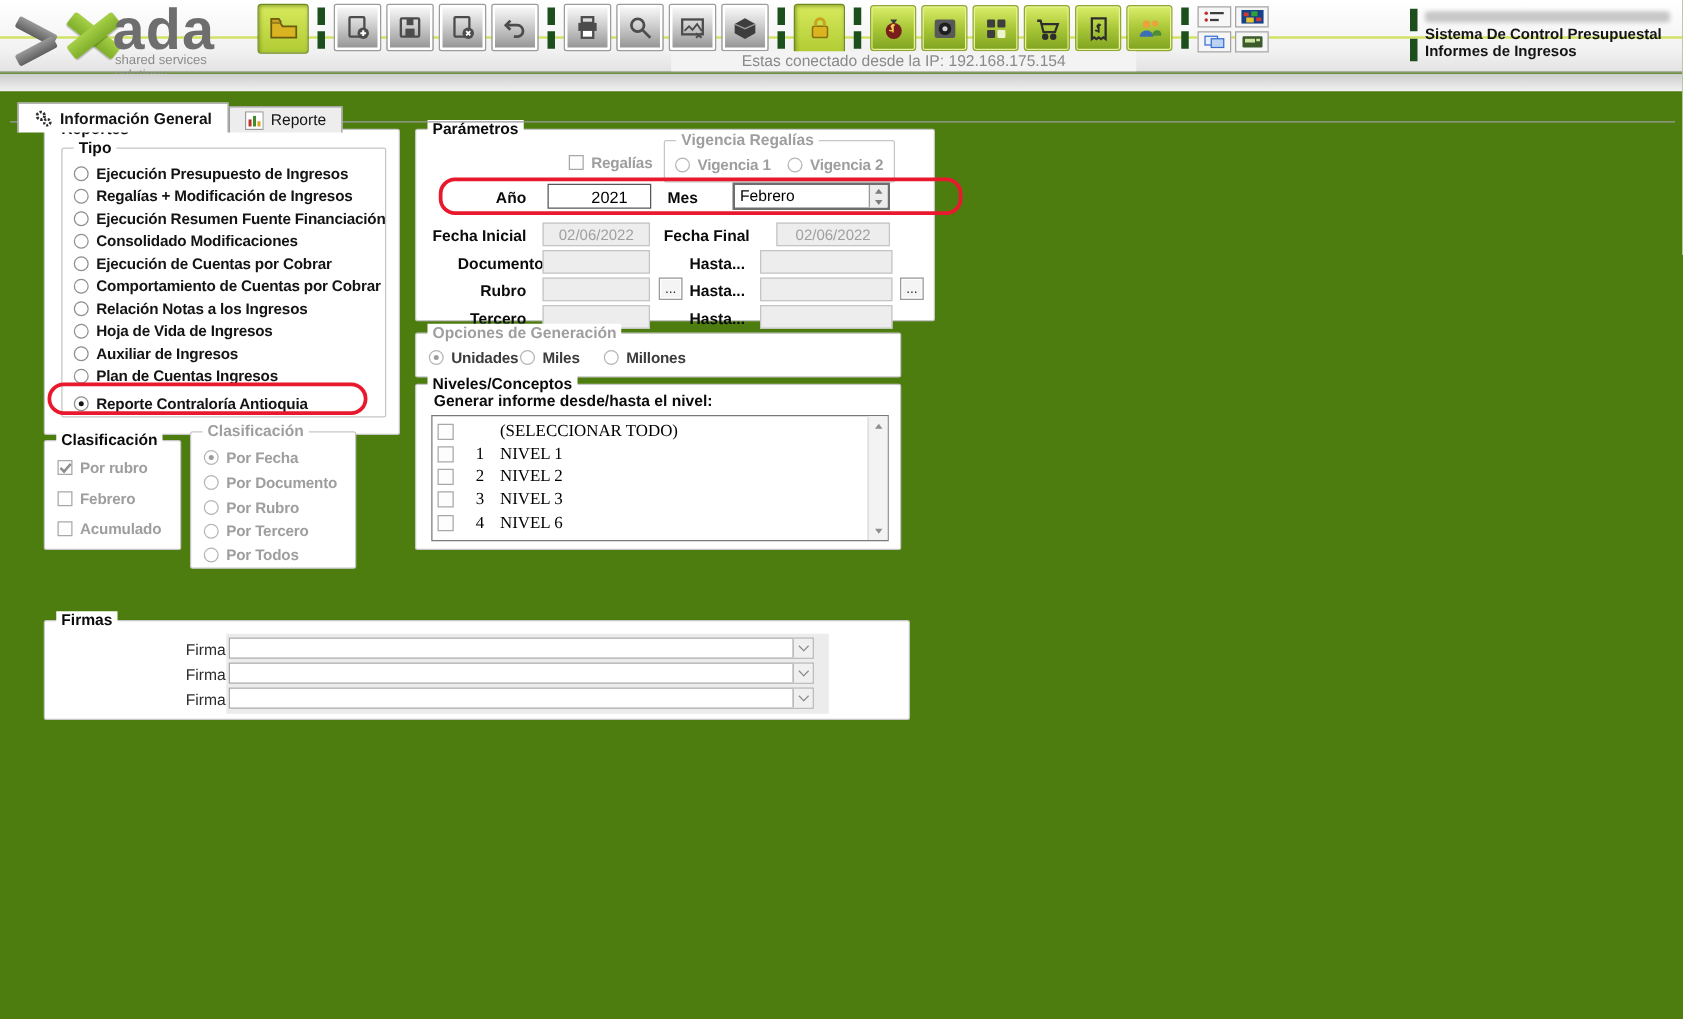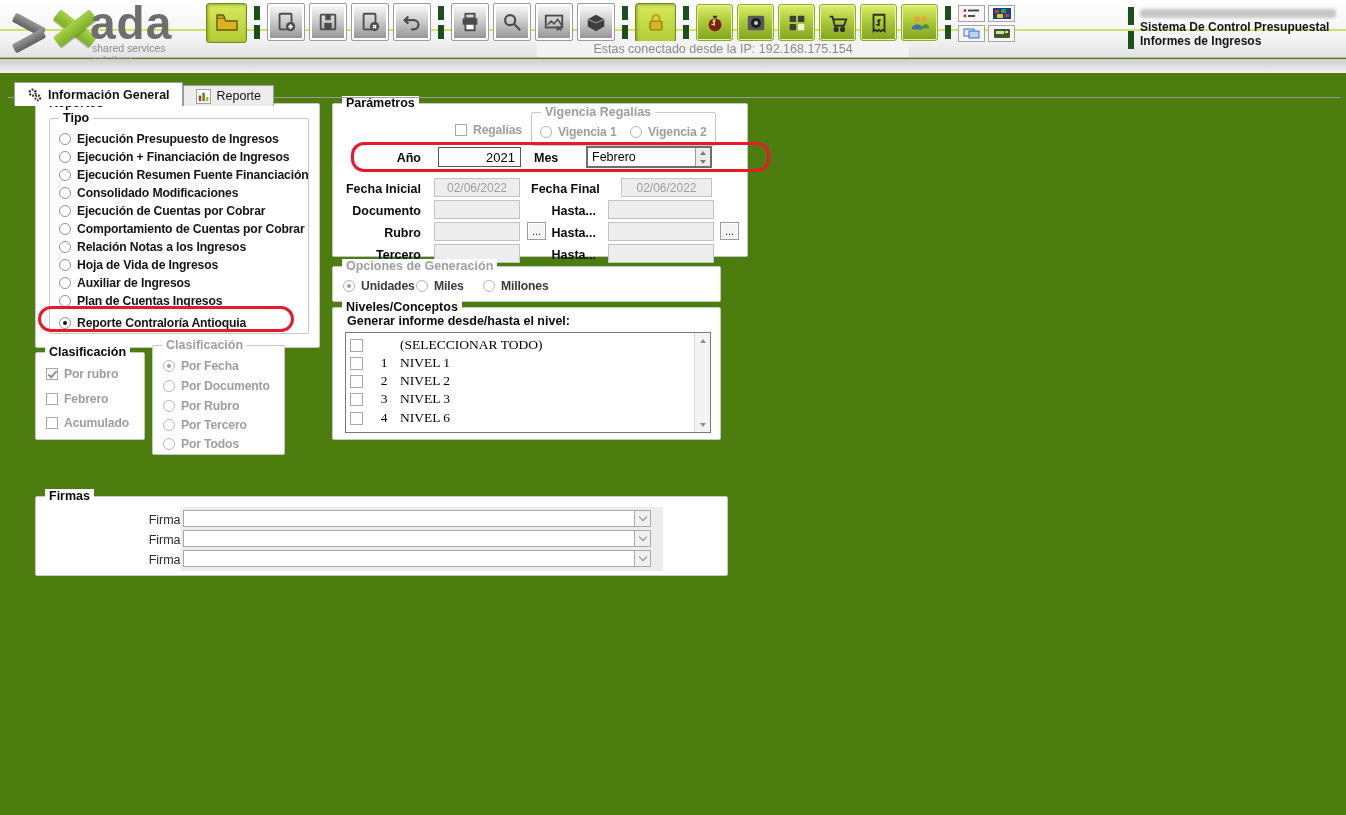--- a/index.html
+++ b/index.html
@@ -76,21 +76,21 @@
   .cb { width:12px; height:12px; border:1px solid #a8a8a8; background:#fdfdfd; flex:0 0 auto; position:relative; }
   .cb.checked::after { content:""; position:absolute; left:1px; top:2px; width:7px; height:3px;
                        border-left:2px solid #8f8f8f; border-bottom:2px solid #8f8f8f; transform:rotate(-48deg); }
 
   .ring { position:absolute; border:3px solid #e8192c; border-radius:13px; z-index:6; pointer-events:none; }
 
   .flabel { position:absolute; font-weight:bold; font-size:12.5px; color:#0b0b0b; text-align:right; white-space:nowrap; }
   .inp-dis { position:absolute; height:19px; background:#ededed; border:1px solid #c4c4c4; color:#9e9e9e;
              font-size:12px; display:flex; align-items:center; justify-content:center; }
   .inp-year { position:absolute; height:20px; background:#fff; border:1px solid #565656; color:#000;
-              font-size:13px; display:flex; align-items:center; justify-content:flex-end; padding-right:5px; }
+              font-size:13px; display:flex; align-items:center; justify-content:flex-end; padding-right:18px; }
   .mescombo { position:absolute; height:22px; background:#fff; border:2px solid #6e6e6e; display:flex; align-items:stretch; }
   .mescombo .mtxt { flex:1; font-size:12.5px; color:#000; display:flex; align-items:center; padding-left:4px; }
   .spin { width:15px; border-left:1px solid #9a9a9a; background:#ececec; display:flex; flex-direction:column; }
   .spin i { flex:1; display:flex; align-items:center; justify-content:center; cursor:pointer; }
   .tri-up { width:0; height:0; border-left:3px solid transparent; border-right:3px solid transparent; border-bottom:4px solid #7d7d7d; }
   .tri-down { width:0; height:0; border-left:3px solid transparent; border-right:3px solid transparent; border-top:4px solid #7d7d7d; }
   .dots { position:absolute; width:19px; height:18px; background:#f4f4f4; border:1px solid #9a9a9a; box-shadow:inset 0 0 0 1px #fff;
           font-size:11px; color:#2c2c2c; display:flex; align-items:center; justify-content:center; cursor:pointer; }
 
   
@@ -338,21 +338,21 @@
   <div class="gb" style="left:35px; top:103px; width:285px; height:245px;">
     <span class="gl">Reportes</span>
     <div class="gb" style="left:13px; top:14px; width:260px; height:216px; position:absolute;">
       <span class="gl">Tipo</span>
       <div class="opt" style="left:9px; top:12px;">
           <span class="rd"></span>
           <span class="t">Ejecución Presupuesto de Ingresos</span>
         </div>
       <div class="opt" style="left:9px; top:30px;">
           <span class="rd"></span>
-          <span class="t">Ejecución + Financiación de Ingresos</span>
+          <span class="t">Regalías + Modificación de Ingresos</span>
         </div>
       <div class="opt" style="left:9px; top:48px;">
           <span class="rd"></span>
           <span class="t">Ejecución Resumen Fuente Financiación</span>
         </div>
       <div class="opt" style="left:9px; top:66px;">
           <span class="rd"></span>
           <span class="t">Consolidado Modificaciones</span>
         </div>
       <div class="opt" style="left:9px; top:84px;">
@@ -461,21 +461,21 @@
             <span class="tri-down"></span>
           </i>
         </span>
     </div>
 
     <div class="flabel" style="left:10px; top:78px; width:78px;">Fecha Inicial</div>
     <div class="inp-dis" style="left:101px; top:74px; width:86px;">02/06/2022</div>
     <div class="flabel" style="left:198px; top:78px; width:70px; text-align:left;">Fecha Final</div>
     <div class="inp-dis" style="left:288px; top:74px; width:91px;">02/06/2022</div>
 
-    <div class="flabel" style="left:10px; top:100px; width:78px;">Documento</div>
+    <div class="flabel" style="left:24px; top:100px; width:78px;">Documento</div>
     <div class="inp-dis" style="left:101px; top:96px; width:86px;"></div>
     <div class="flabel" style="left:215px; top:100px; width:48px;">Hasta...</div>
     <div class="inp-dis" style="left:275px; top:96px; width:106px;"></div>
 
     <div class="flabel" style="left:10px; top:122px; width:78px;">Rubro</div>
     <div class="inp-dis" style="left:101px; top:118px; width:86px;"></div>
     <div class="dots" style="left:194px; top:118px;">...</div>
     <div class="flabel" style="left:215px; top:122px; width:48px;">Hasta...</div>
     <div class="inp-dis" style="left:275px; top:118px; width:106px;"></div>
     <div class="dots" style="left:387px; top:118px;">...</div>

